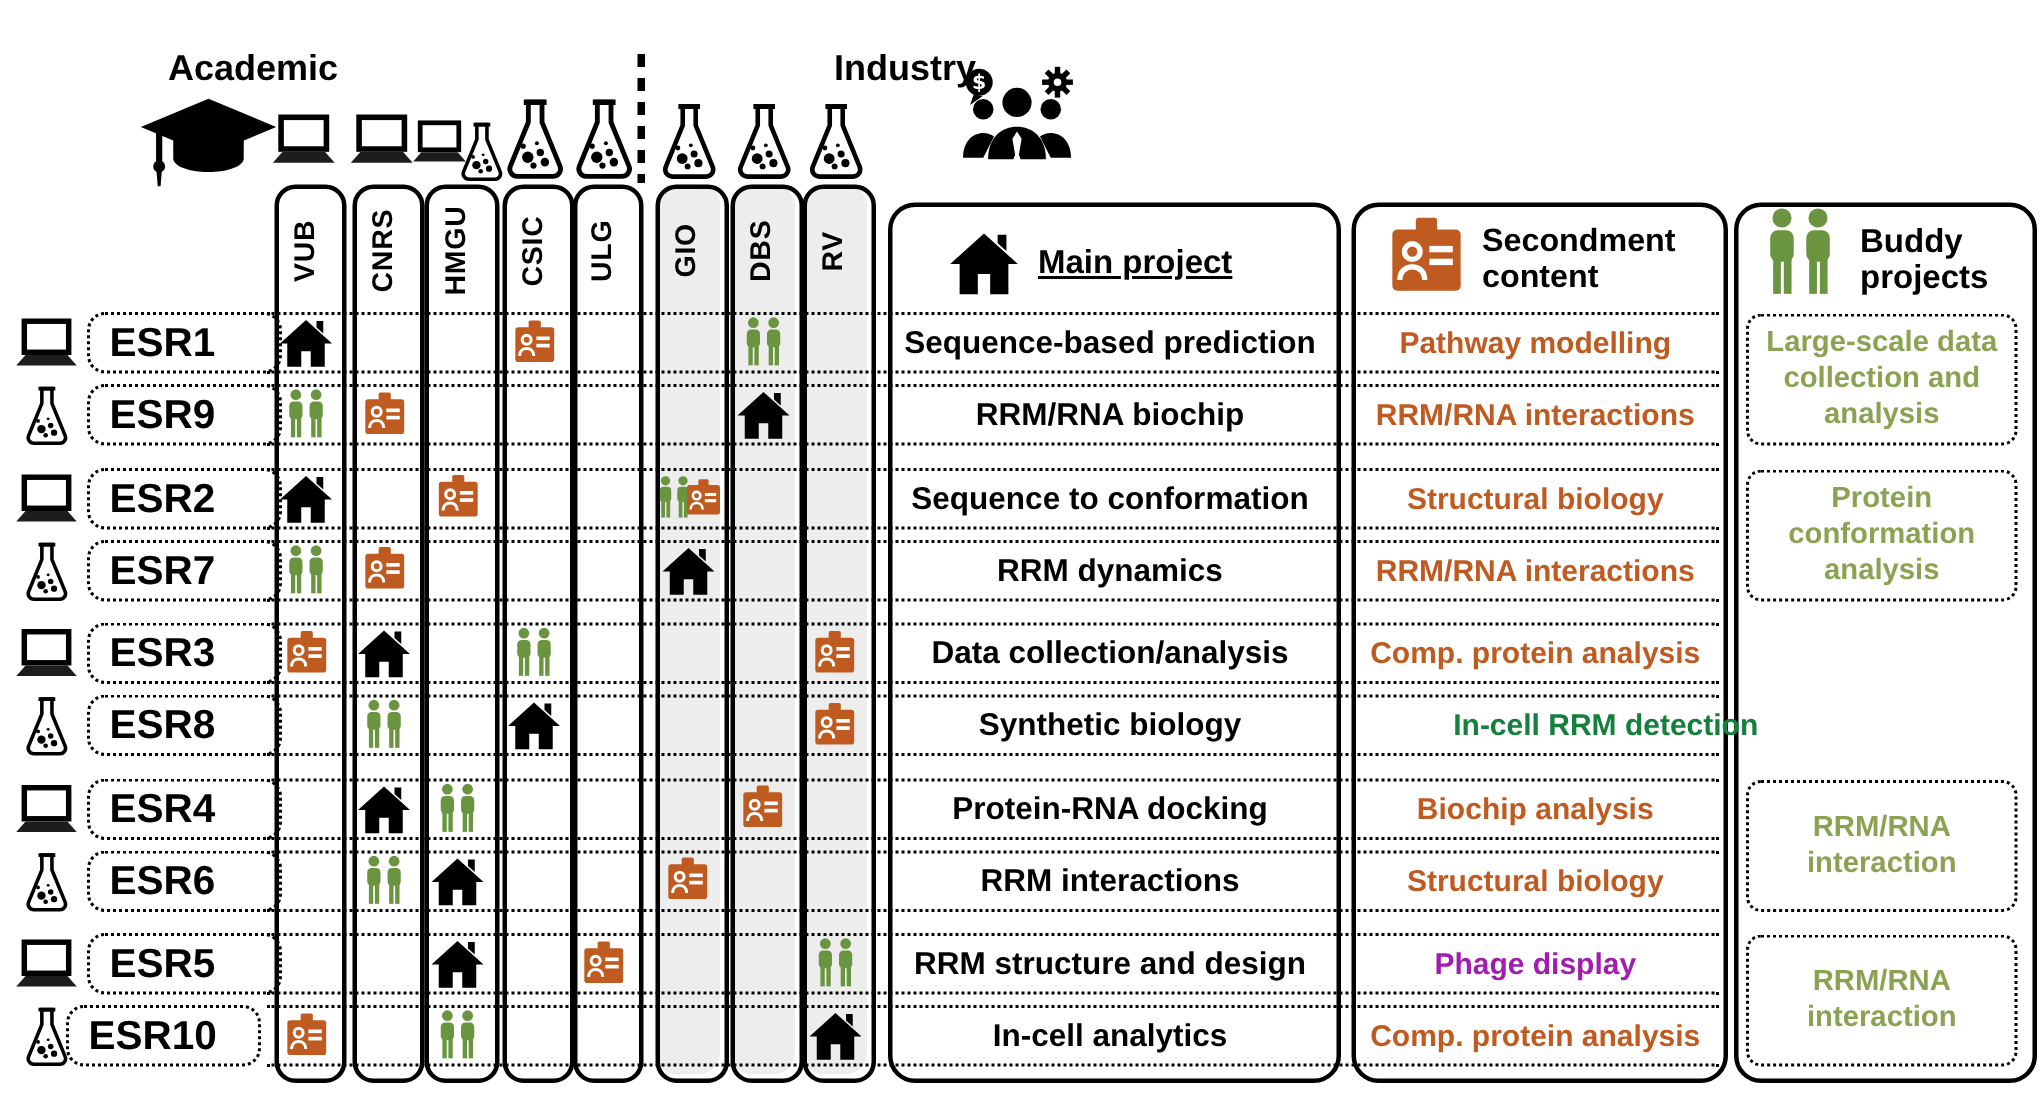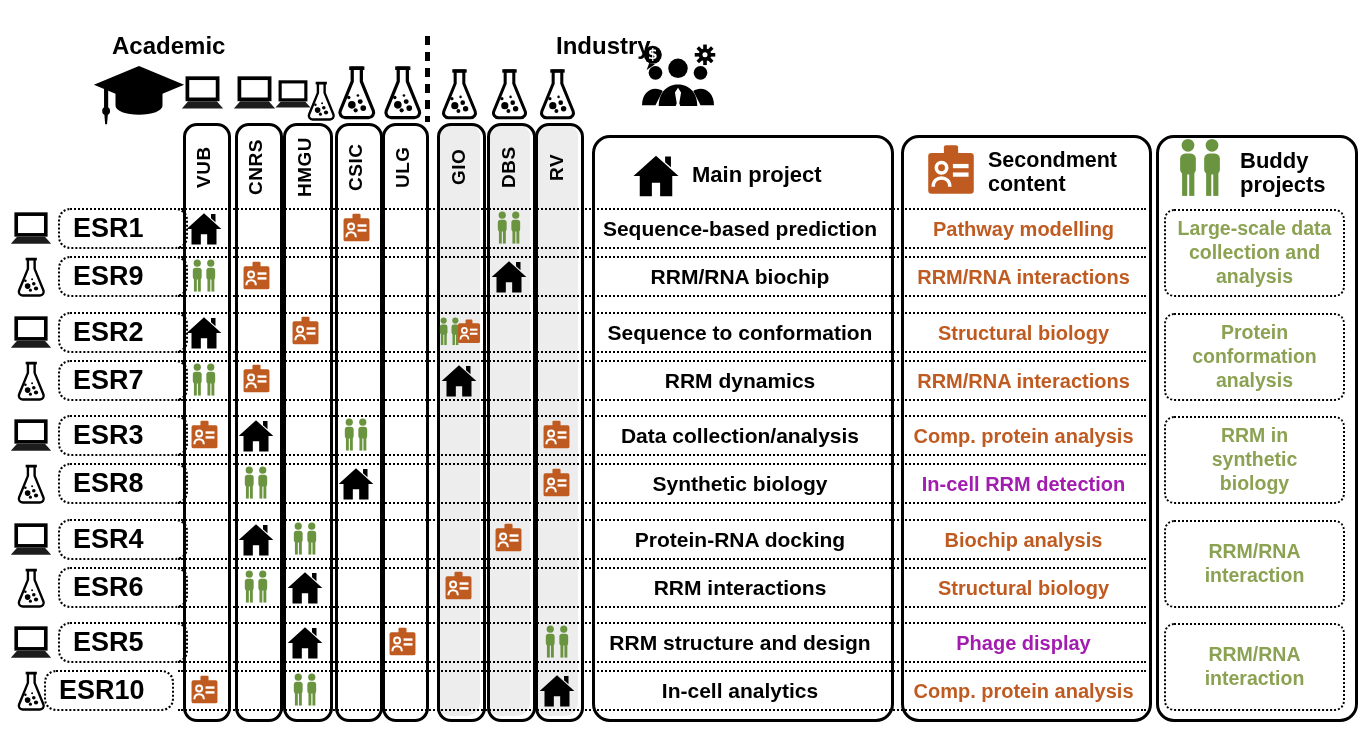--- a/index.html
+++ b/index.html
@@ -77,21 +77,21 @@
   <div class="abs legend-box" style="left:1156px;top:135px;width:196px;height:581px;"></div>
 
   <div class="abs" id="home-legend-slot" style="left:630px;top:150px;z-index:4;">
       <svg width="52" height="52" viewBox="0 0 24 24">
         <g fill="#000">
           <path d="M16.2 5.6V3h2.7v5z"></path>
           <path d="M12 2.6 1.6 12h2.9v9.3h5.6v-6.2h3.8v6.2h5.6V12h2.9z"></path>
         </g>
       </svg>
     </div>
-  <div class="abs legend-title" style="left:692px;top:146px;width:180px;height:58px;">Main project</div>
+  <div class="abs legend-title" style="left:692px;top:146px;width:180px;height:58px;text-decoration:underline;">Main project</div>
 
   <div class="abs" id="badge-legend-slot" style="left:922px;top:144px;z-index:4;">
       <svg width="58" height="52.2" viewBox="0 0 24 22">
         <rect x="9" y="0.5" width="6" height="4.6" rx="0.9" fill="#bf5b21"></rect>
         <rect x="2.4" y="3.8" width="19.2" height="17.2" rx="1.4" fill="#bf5b21"></rect>
         <circle cx="8" cy="10" r="2.2" fill="none" stroke="#fff" stroke-width="1.5"></circle>
         <path d="M4.5 18c0-2.4 1.6-3.7 3.5-3.7s3.5 1.3 3.5 3.7" fill="none" stroke="#fff" stroke-width="1.5"></path>
         <rect x="12.8" y="8.4" width="6.6" height="1.8" fill="#fff"></rect>
         <rect x="12.8" y="12" width="6.6" height="1.8" fill="#fff"></rect>
       </svg>
@@ -522,21 +522,21 @@
       <svg width="33" height="29.7" viewBox="0 0 24 22">
         <rect x="9" y="0.5" width="6" height="4.6" rx="0.9" fill="#bf5b21"></rect>
         <rect x="2.4" y="3.8" width="19.2" height="17.2" rx="1.4" fill="#bf5b21"></rect>
         <circle cx="8" cy="10" r="2.2" fill="none" stroke="#fff" stroke-width="1.5"></circle>
         <path d="M4.5 18c0-2.4 1.6-3.7 3.5-3.7s3.5 1.3 3.5 3.7" fill="none" stroke="#fff" stroke-width="1.5"></path>
         <rect x="12.8" y="8.4" width="6.6" height="1.8" fill="#fff"></rect>
         <rect x="12.8" y="12" width="6.6" height="1.8" fill="#fff"></rect>
       </svg>
     </div>
     <div class="abs proj-text" style="left: 594px; top: 463px; width: 292px; height: 42px;">Synthetic biology</div>
-    <div class="abs sec-text" style="left: 903px; top: 463px; width: 241px; height: 42px; color: #a21caf;">In-cell RRM detection</div>
+    <div class="abs sec-text" style="left: 950px; top: 463px; width: 241px; height: 42px; color: #15803d;">In-cell RRM detection</div>
     <div class="abs cell-ico" style="left: 8px; top: 519px; width: 46px; height: 42px; z-index: 5;">
       <svg width="46" height="34.96" viewBox="0 0 34 26">
         <rect x="6" y="1.6" width="22" height="15.4" fill="#fff" stroke="#000" stroke-width="2.7"></rect>
         <path d="M2 23.6h30l-4.6-5.2H6.6z" fill="#1d1d1d"></path>
       </svg>
     </div>
     <div class="abs esr-pill" style="left: 58px; top: 519px; width: 113px; height: 37px;">ESR4</div>
     <div class="abs rowband" style="left: 178px; top: 519px; width: 968px; height: 37px;"></div>
     <div class="abs cell-ico" style="left: 236px; top: 520px; width: 40px; z-index: 4;">
       <svg width="40" height="40" viewBox="0 0 24 24">
@@ -713,22 +713,19 @@
       </svg>
     </div>
     <div class="abs proj-text" style="left: 594px; top: 670px; width: 292px; height: 42px;">In-cell analytics</div>
     <div class="abs sec-text" style="left: 903px; top: 670px; width: 241px; height: 42px; color: rgb(191, 91, 33);">Comp. protein analysis</div>
     <div class="abs buddy-box" style="left: 1164px; top: 209px; width: 177px; height: 84px; color: rgb(140, 162, 83);">
       <div class="buddy-text">Large-scale data collection and analysis</div>
     </div>
     <div class="abs buddy-box" style="left: 1164px; top: 313px; width: 177px; height: 84px; color: rgb(140, 162, 83);">
       <div class="buddy-text">Protein conformation analysis</div>
     </div>
-    <div class="abs buddy-box" style="left: 1164px; top: 416px; width: 177px; height: 84px; color: rgb(140, 162, 83);">
-      <div class="buddy-text">RRM in synthetic biology</div>
-    </div>
     <div class="abs buddy-box" style="left: 1164px; top: 520px; width: 177px; height: 84px; color: rgb(140, 162, 83);">
       <div class="buddy-text">RRM/RNA interaction</div>
     </div>
     <div class="abs buddy-box" style="left: 1164px; top: 623px; width: 177px; height: 84px; color: rgb(140, 162, 83);">
       <div class="buddy-text">RRM/RNA interaction</div>
     </div>
   </div>
 
 </body></html>

